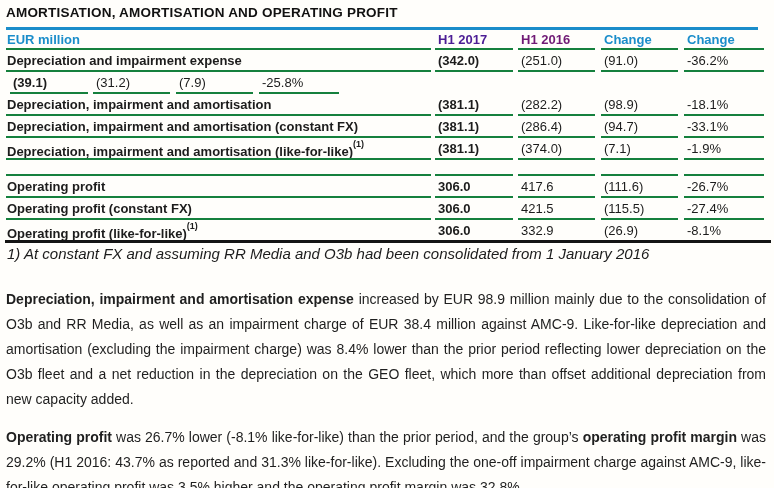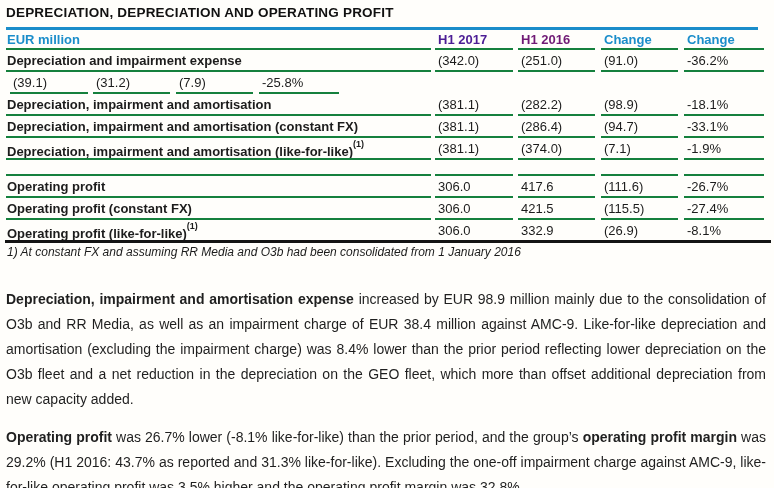--- a/index.html
+++ b/index.html
@@ -22,33 +22,33 @@
   }
   .rule-blue {
     width:752px; height:3px;
     margin-top:7px;
   }
   
   .fintable { width:758px; font-size:13px; }
   .trow { display:flex; }
   .c { box-sizing:border-box; border-bottom:2px solid #15803d; white-space:nowrap; overflow:hidden; }
   .c1 { width:425px; padding-left:1px; }
-  .c2 { width:78px; margin-left:4px; padding-left:3px; font-weight:normal; }
+  .c2 { width:78px; margin-left:4px; padding-left:3px; font-weight:bold; }
   .c3 { width:77px; margin-left:5px; padding-left:3px; }
   .c4 { width:77px; margin-left:6px; padding-left:3px; }
   .c5 { width:80px; margin-left:6px; padding-left:3px; }
   .thead .c { height:20px; line-height:20px; font-weight:bold; }
   .tbody .trow .c { height:22px; line-height:21px; }
   .tbody .trow .c1 { font-weight:bold; }
   .spacer .c { height:16px; }
   .tbody-last .trow:last-child .c { border-bottom:none; height:20px; }
   sup.fn { font-size:9px; position:relative; top:-4px; font-weight:bold; }
   .rule-thick { width:766px; height:3px; background:#141414; margin-left:-1px; }
   .footnote {
-    font-size:12px;
+    font-size:15px;
     font-style:italic;
     padding:2px 0 0 1px;
     height:18px;
     color:#1c1c1c;
   }
   
   .para {
     width:760px;
     text-align:justify;
     font-size:14px;
@@ -57,21 +57,21 @@
     color:#1f1f1f;
   }
   .para + .para { margin-top:13px; }
   .para b { font-weight:bold; }
 </style>
 </head>
 <body>
 
 <div class="page">
 
-  <h1 class="doc-title">DEPRECIATION, DEPRECIATION AND OPERATING PROFIT</h1>
+  <h1 class="doc-title">AMORTISATION, AMORTISATION AND OPERATING PROFIT</h1>
 
   <div class="rule-blue" id="rule-blue" style="background: rgb(27, 141, 202);"></div>
 
   <div class="fintable">
     <div class="trow thead">
       <div class="c c1 hcell" style="color: rgb(27, 141, 202);">EUR million</div>
       <div class="c c2 hcell" style="color: #4c1d95;">H1 2017</div>
       <div class="c c3 hcell" style="color: #701a75;">H1 2016</div>
       <div class="c c4 hcell" style="color: rgb(27, 141, 202);">Change</div>
       <div class="c c5 hcell" style="color: rgb(27, 141, 202);">Change</div>

